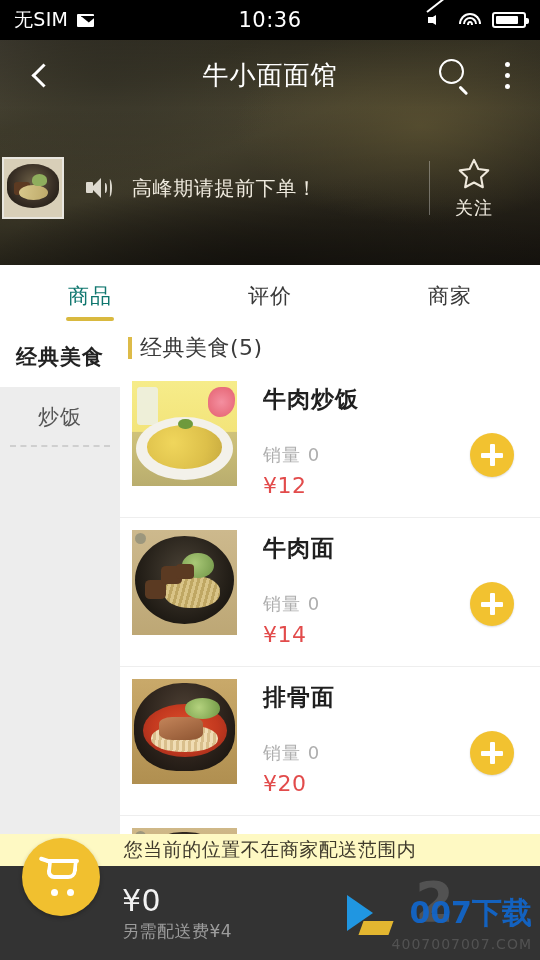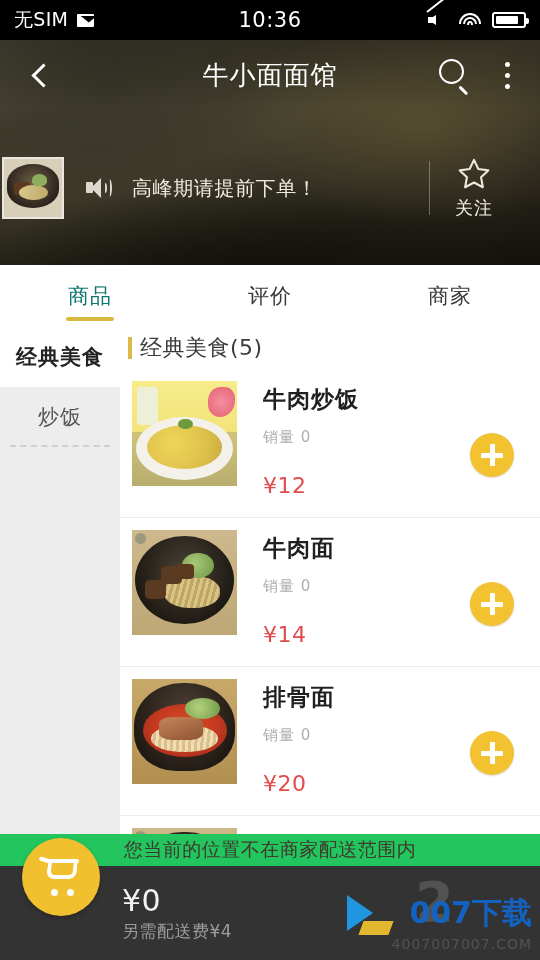--- a/index.html
+++ b/index.html
@@ -235,35 +235,35 @@
   
   .img-zha{ background:linear-gradient(180deg,#cfb888 0%,#b79b63 100%); }
   .img-zha .bowl{ position:absolute;left:3%;top:4%;width:94%;height:86%;border-radius:48%;
     background:radial-gradient(ellipse at 50% 36%,#443a2e 0%,#231c15 62%,#0f0c09 100%); }
   .img-zha .bok1,.img-zha .bok2{ position:absolute;background:radial-gradient(circle at 45% 40%,#d8e6b4,#7fa84e);border-radius:50% 50% 44% 44%; }
   .img-zha .bok1{ left:8%;top:30%;width:26%;height:30%; }
   .img-zha .bok2{ left:60%;top:28%;width:28%;height:32%; }
 
   .food-info{ flex:1; padding-left:26px; position:relative; min-height:105px; }
   .food-name{ font-size:23px; color:#1f1f1f; font-weight:bold; letter-spacing:1px; padding-top:3px; }
-  .food-sales{ position:absolute; left:26px; top:47px; font-size:15px; color:#aeaeae; letter-spacing:1px; }
+  .food-sales{ position:absolute; left:26px; top:62px; font-size:18px; color:#aeaeae; letter-spacing:1px; }
   .food-price{ position:absolute; left:26px; top:92px; font-size:22px; color:#e24b4b; letter-spacing:.5px; }
   .add-btn{
     position:absolute; right:26px; top:52px;
     width:44px;height:44px;border-radius:50%;background:#f2c230;
     display:flex;align-items:center;justify-content:center;cursor:pointer;
     box-shadow:0 1px 2px rgba(0,0,0,.15);
   }
   .add-btn .h{ position:absolute;width:22px;height:5px;background:#fff;border-radius:1px; }
   .add-btn .v{ position:absolute;width:5px;height:22px;background:#fff;border-radius:1px; }
 
   
   .notice{
     position:absolute; left:0; right:0; bottom:94px; height:32px;
-    background:#22c55e; display:flex; align-items:center; justify-content:center;
+    background:#fef9c3; display:flex; align-items:center; justify-content:center;
     font-size:19px; color:#3f3a2c; letter-spacing:.5px; z-index:8;
   }
 
   
   .cartbar{
     position:absolute; left:0; right:0; bottom:0; height:94px;
     background:#333333; display:flex; align-items:center; z-index:9;
   }
   .cart-circle{
     position:absolute; left:22px; top:-28px; width:78px;height:78px;border-radius:50%;

